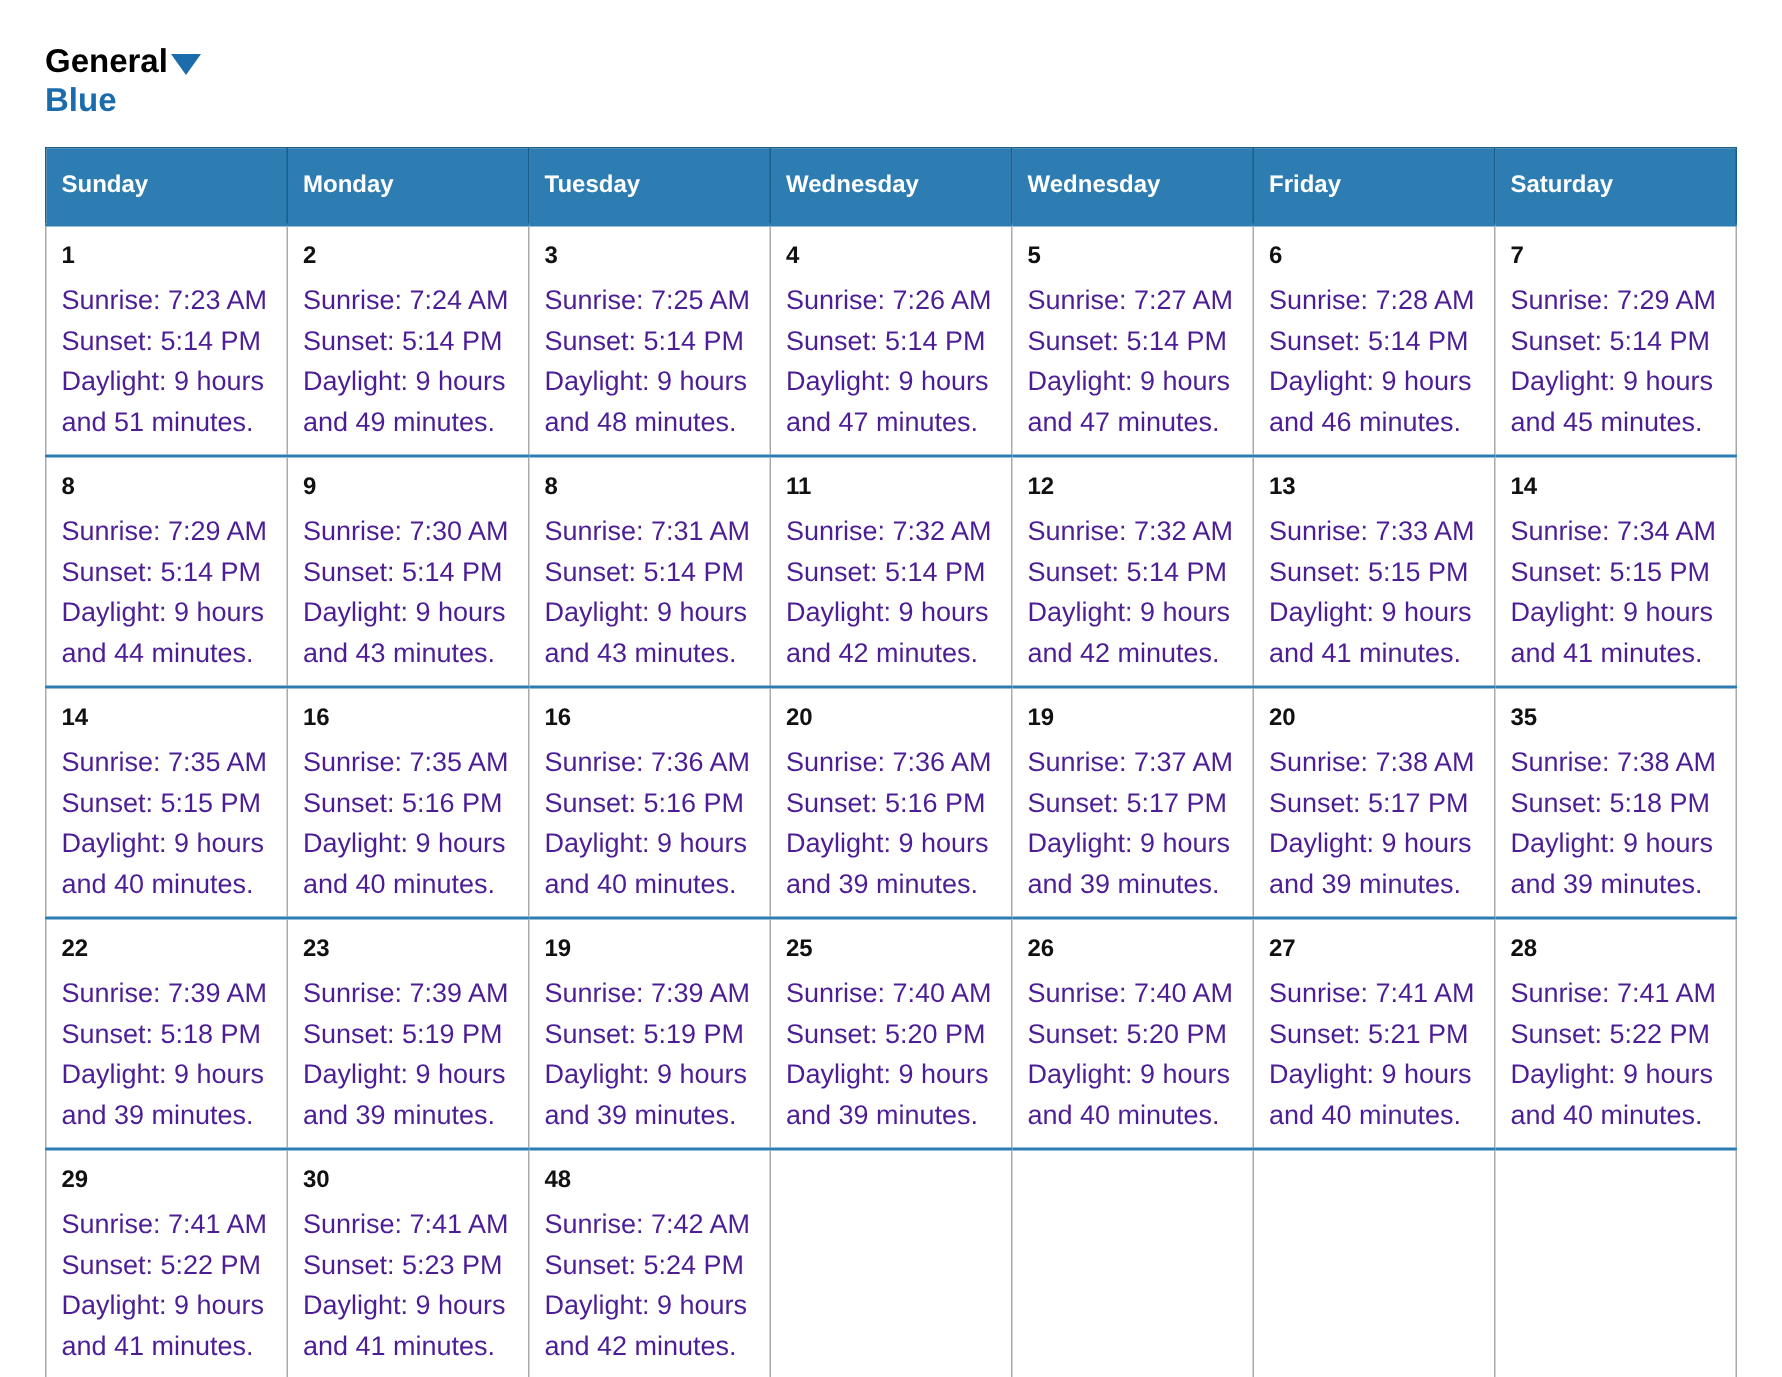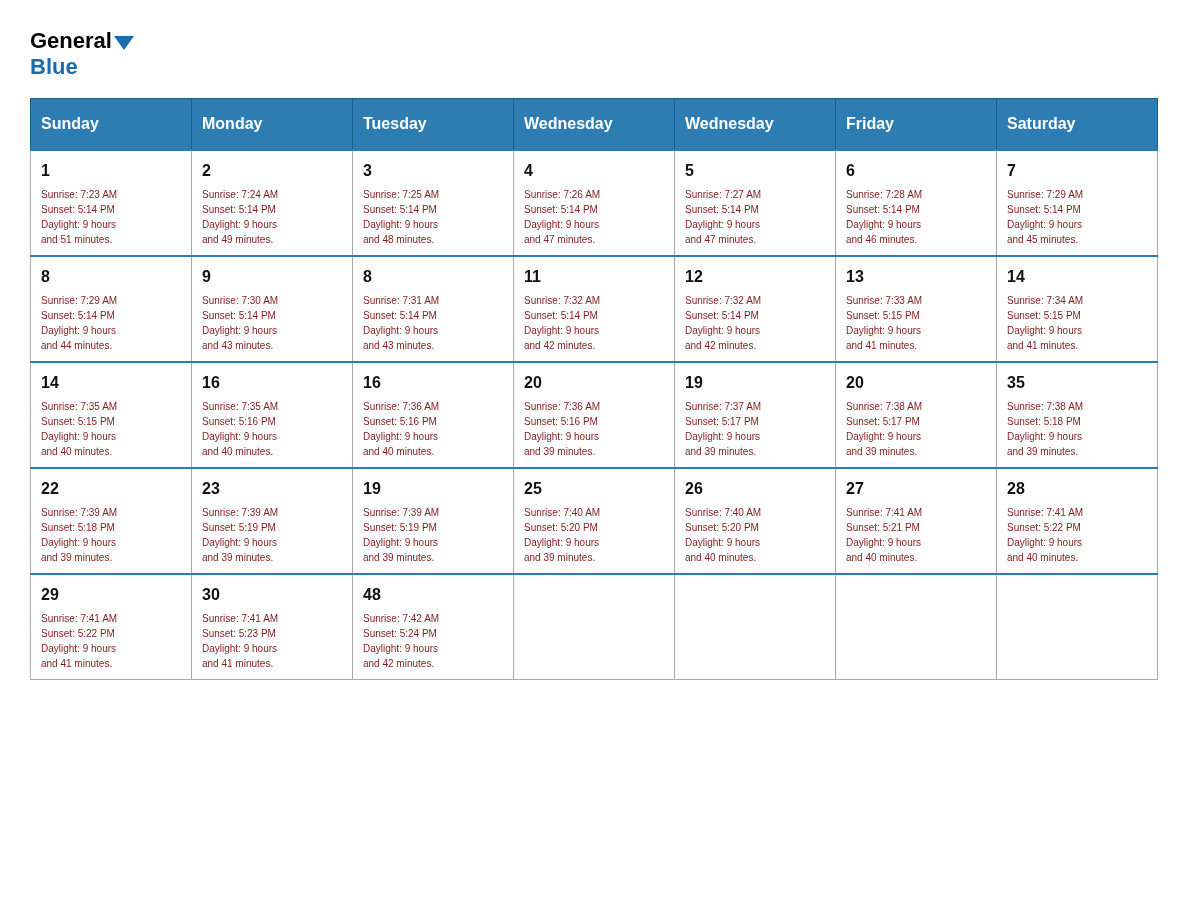--- a/index.html
+++ b/index.html
@@ -89,22 +89,22 @@
       line-height: 1.5;
     }
     .day-num {
       font-size: 16px;
       font-weight: bold;
       color: #111;
       display: block;
       margin-bottom: 4px;
     }
     .day-info {
-      font-size: 10px;
-      color: #7f1d1d;
+      font-size: 18px;
+      color: #4c1d95;
       line-height: 1.5;
     }
     .empty-cell {
       background: #fff;
     }
     tr.week-row td {
       border-top: 2px solid #2d7db3;
     }
   </style>
 </head>

